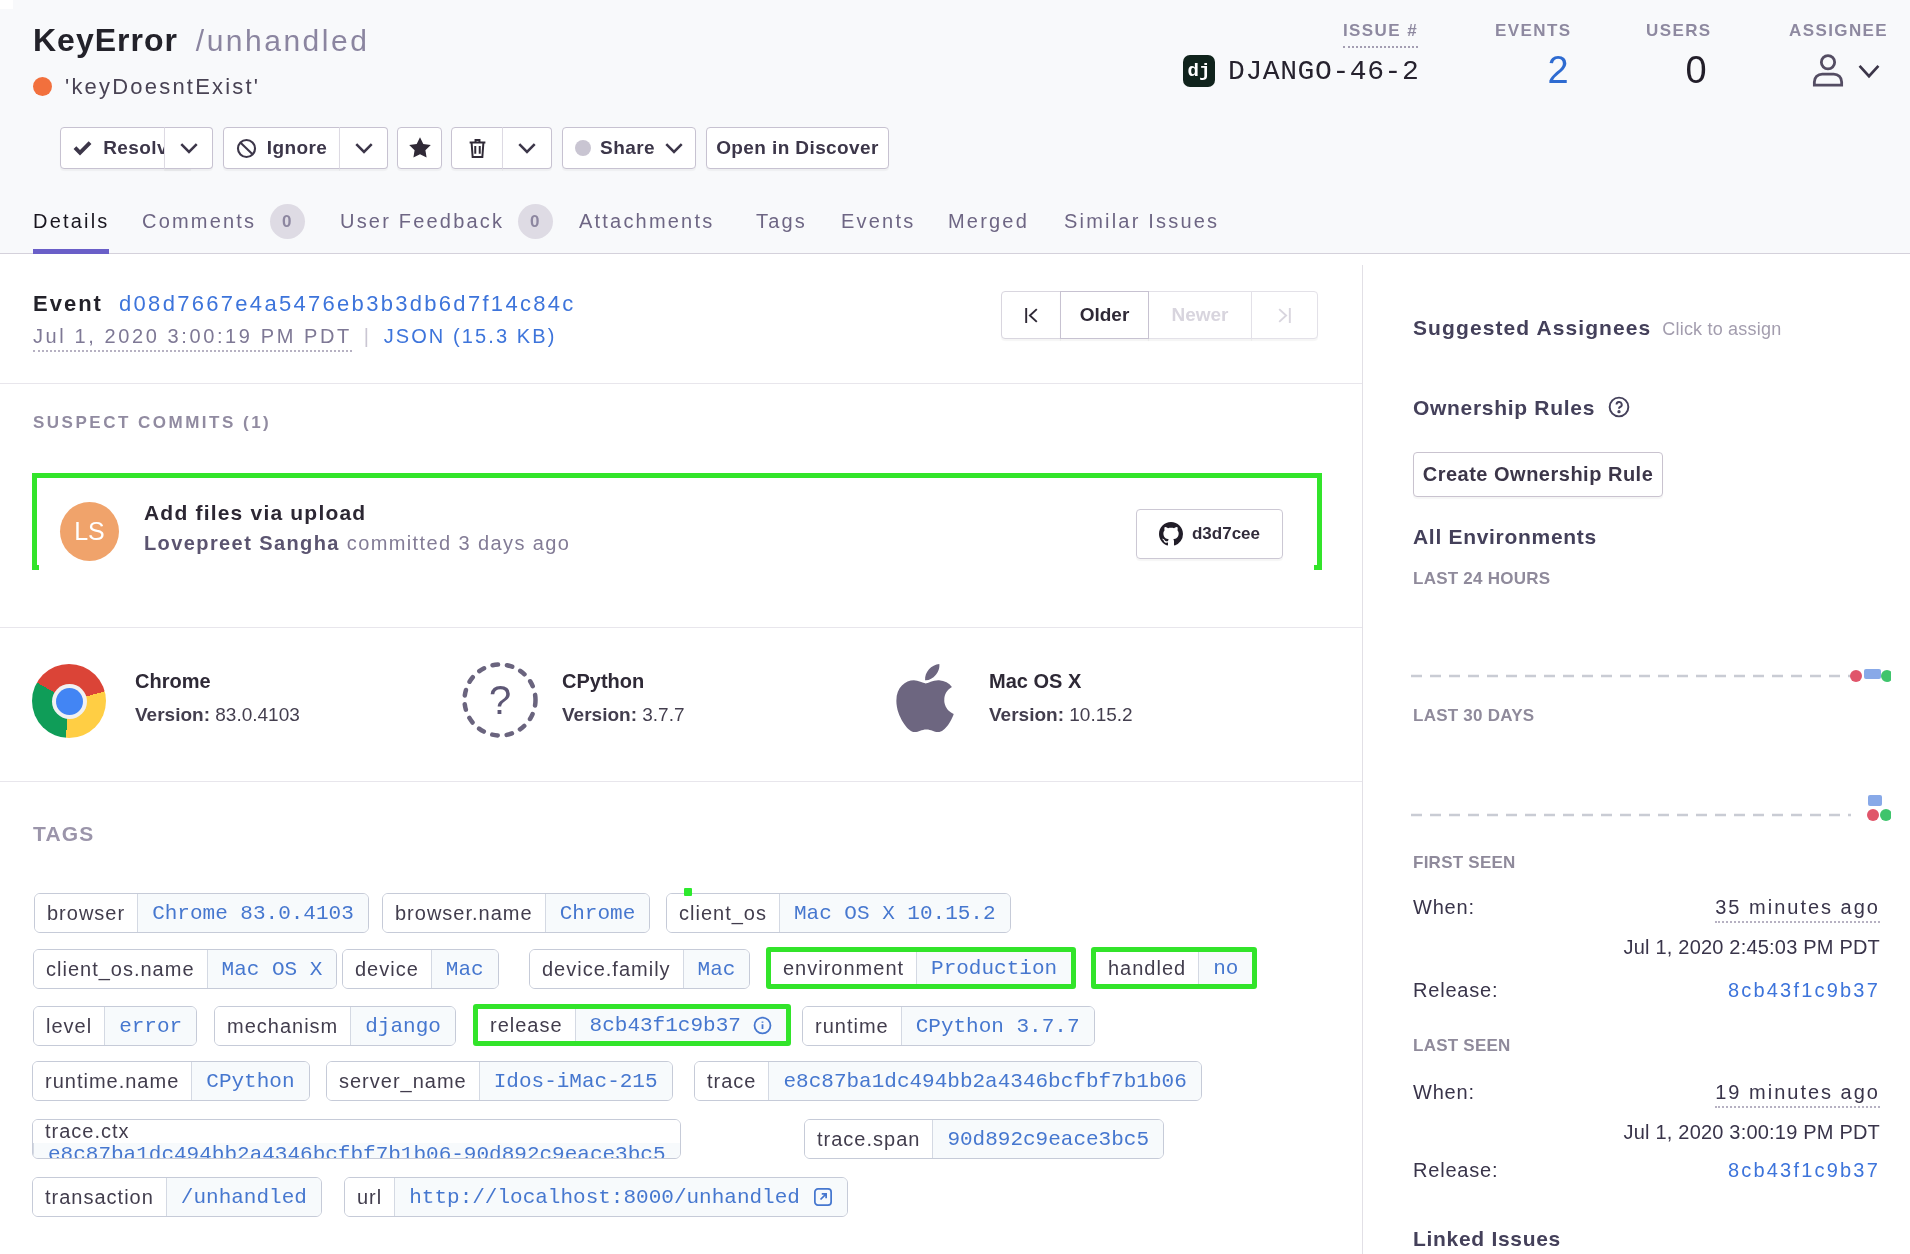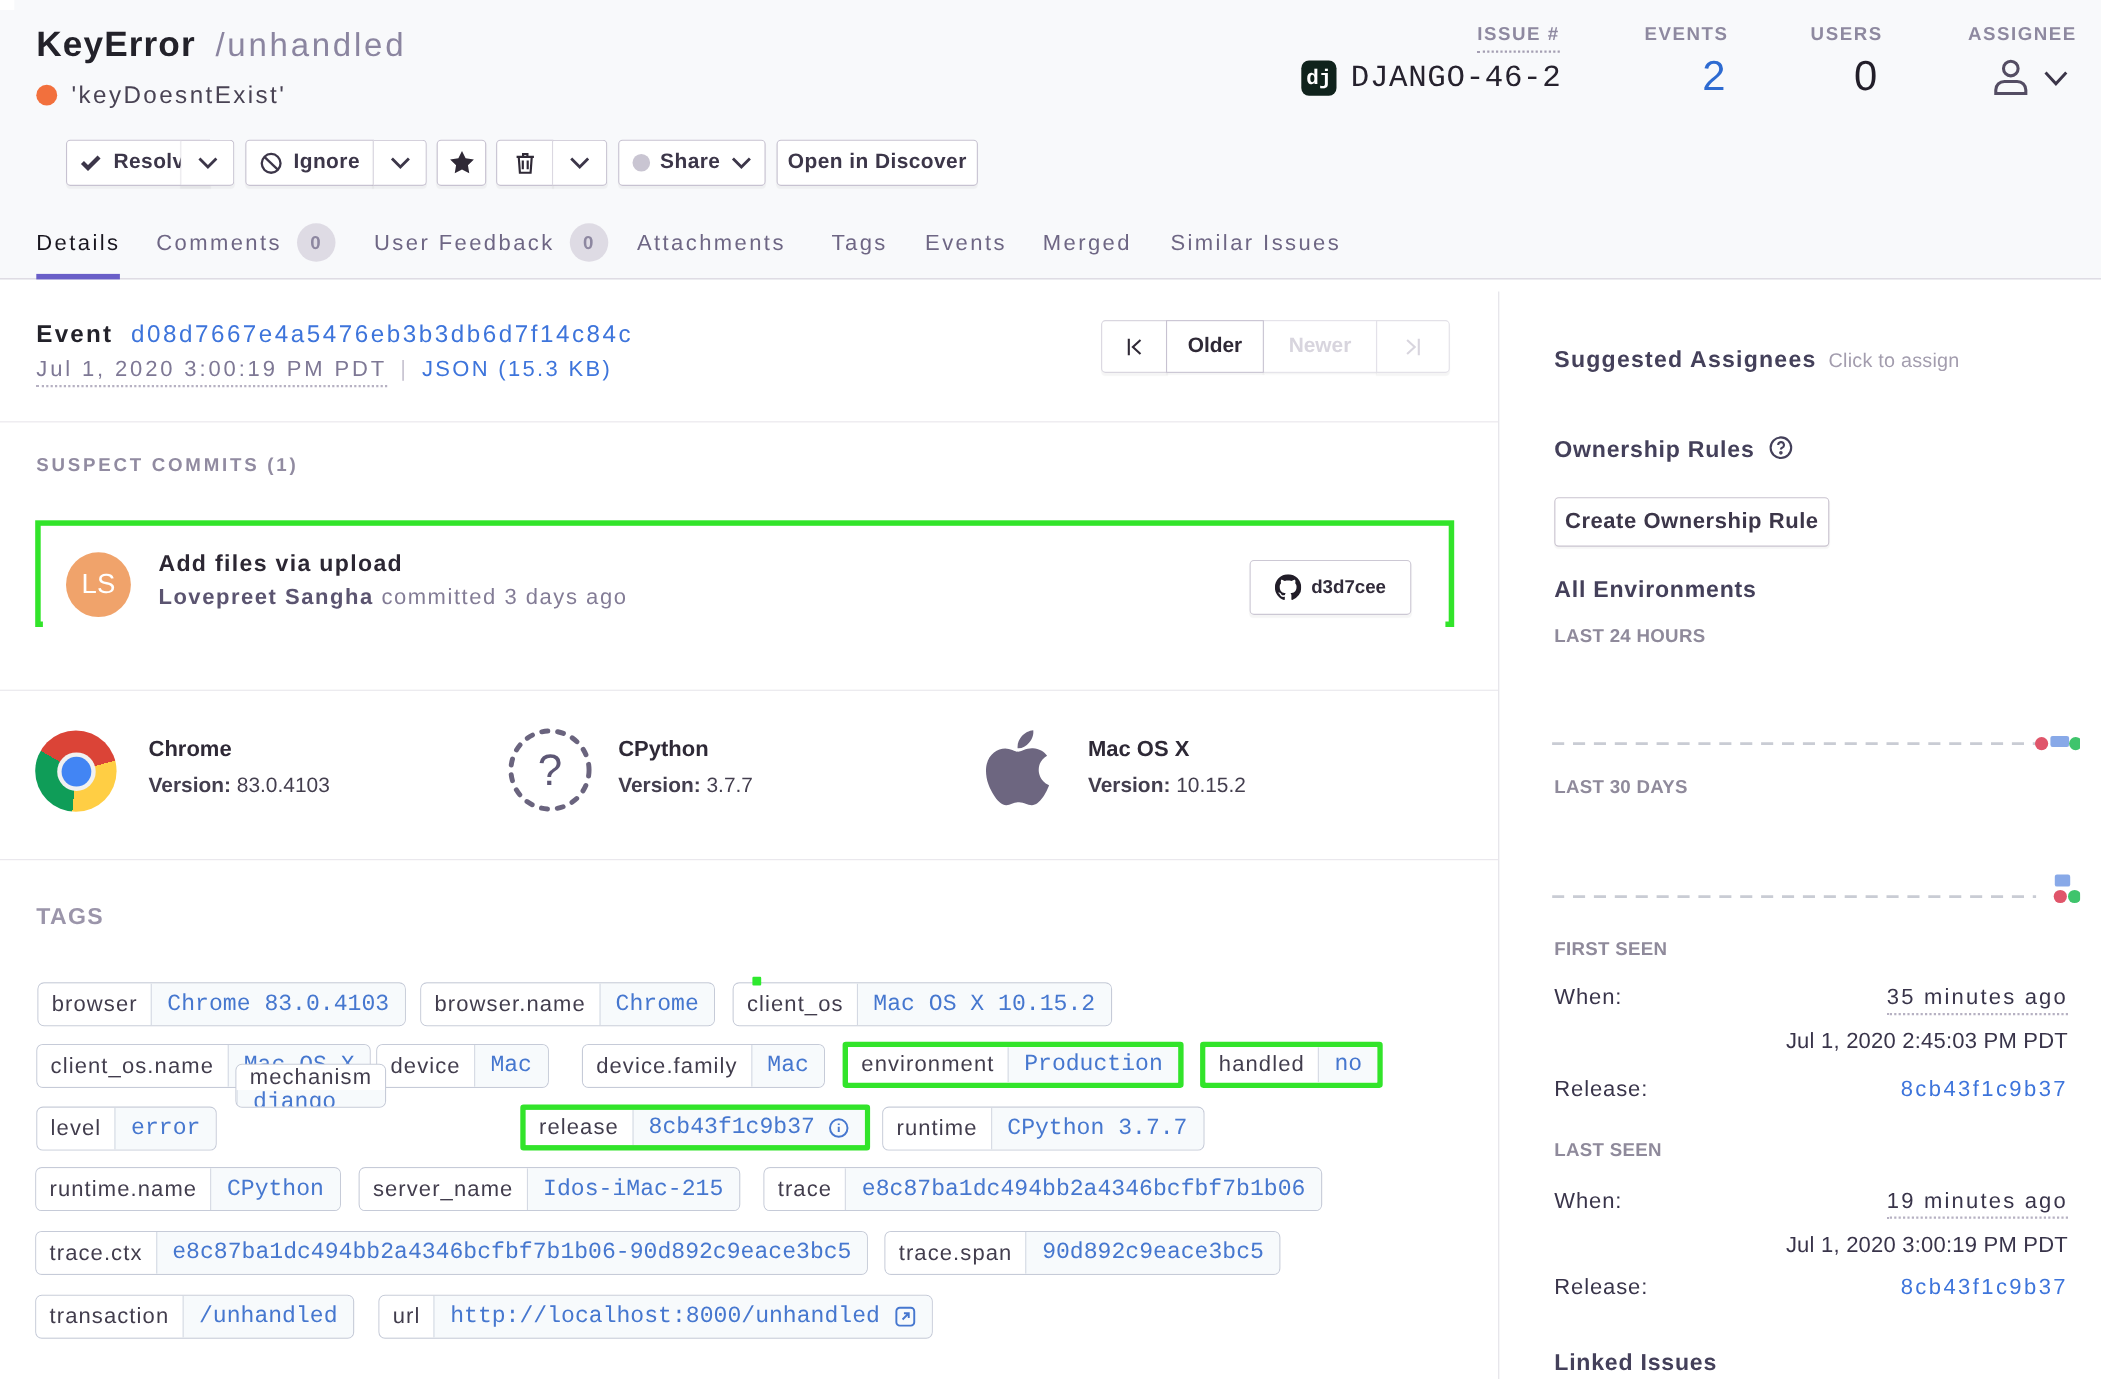--- a/index.html
+++ b/index.html
@@ -229,21 +229,21 @@
       <div class="pill">
         <span class="k">handled</span>
         <span class="v">no</span>
       </div>
     </div>
 
   <div class="pill" style="left:33px; top:751px;">
       <span class="k">level</span>
       <span class="v">error</span>
     </div>
-  <div class="pill" style="left:214px; top:712px;flex-direction:column;">
+  <div class="pill" style="left:214px; top:751px;">
       <span class="k">mechanism</span>
       <span class="v">django</span>
     </div>
   <div class="gwrap" style="left:473px; top:749px;">
       <div class="pill">
         <span class="k">release</span>
         <span class="v">8cb43f1c9b37&nbsp;<svg width="19" height="19" viewBox="0 0 16 16" fill="none" stroke="#4677cf" stroke-width="1.5">
             <circle cx="8" cy="8" r="6.7"></circle>
             <path d="M8 7v4M8 4.6v1"></path>
           </svg></span>
@@ -260,21 +260,21 @@
     </div>
   <div class="pill" style="left:326px; top:806px;">
       <span class="k">server_name</span>
       <span class="v">Idos-iMac-215</span>
     </div>
   <div class="pill" style="left:694px; top:806px;">
       <span class="k">trace</span>
       <span class="v">e8c87ba1dc494bb2a4346bcfbf7b1b06</span>
     </div>
 
-  <div class="pill" style="left:32px; top:864px;">
+  <div class="pill" style="left:32px; top:864px;flex-direction:column;">
       <span class="k">trace.ctx</span>
       <span class="v">e8c87ba1dc494bb2a4346bcfbf7b1b06-90d892c9eace3bc5</span>
     </div>
   <div class="pill" style="left:804px; top:864px;">
       <span class="k">trace.span</span>
       <span class="v">90d892c9eace3bc5</span>
     </div>
 
   <div class="pill" style="left:32px; top:922px;">
       <span class="k">transaction</span>

